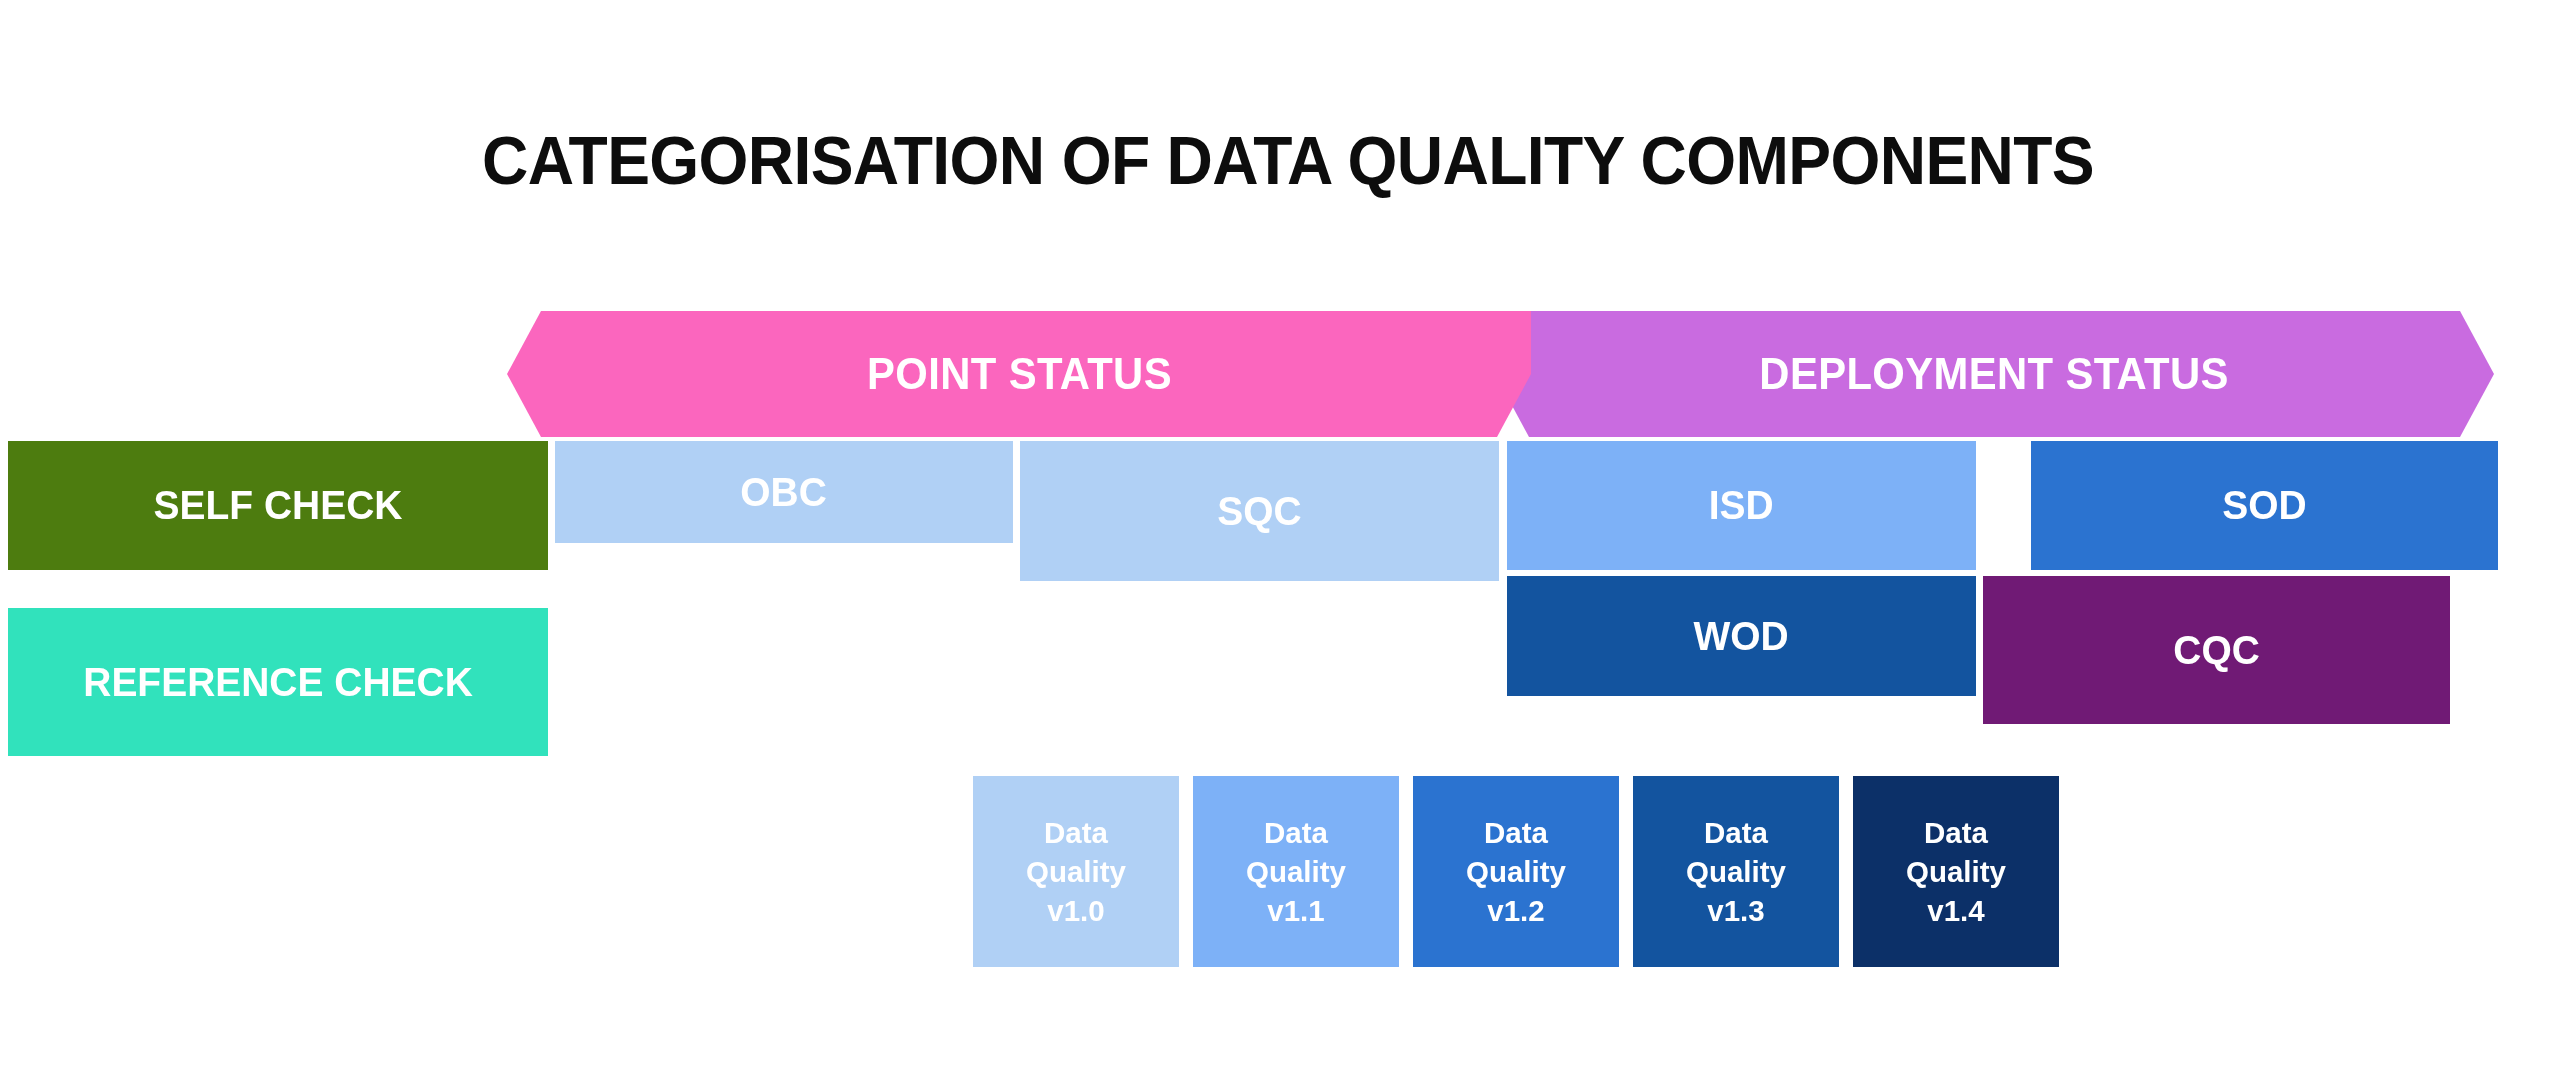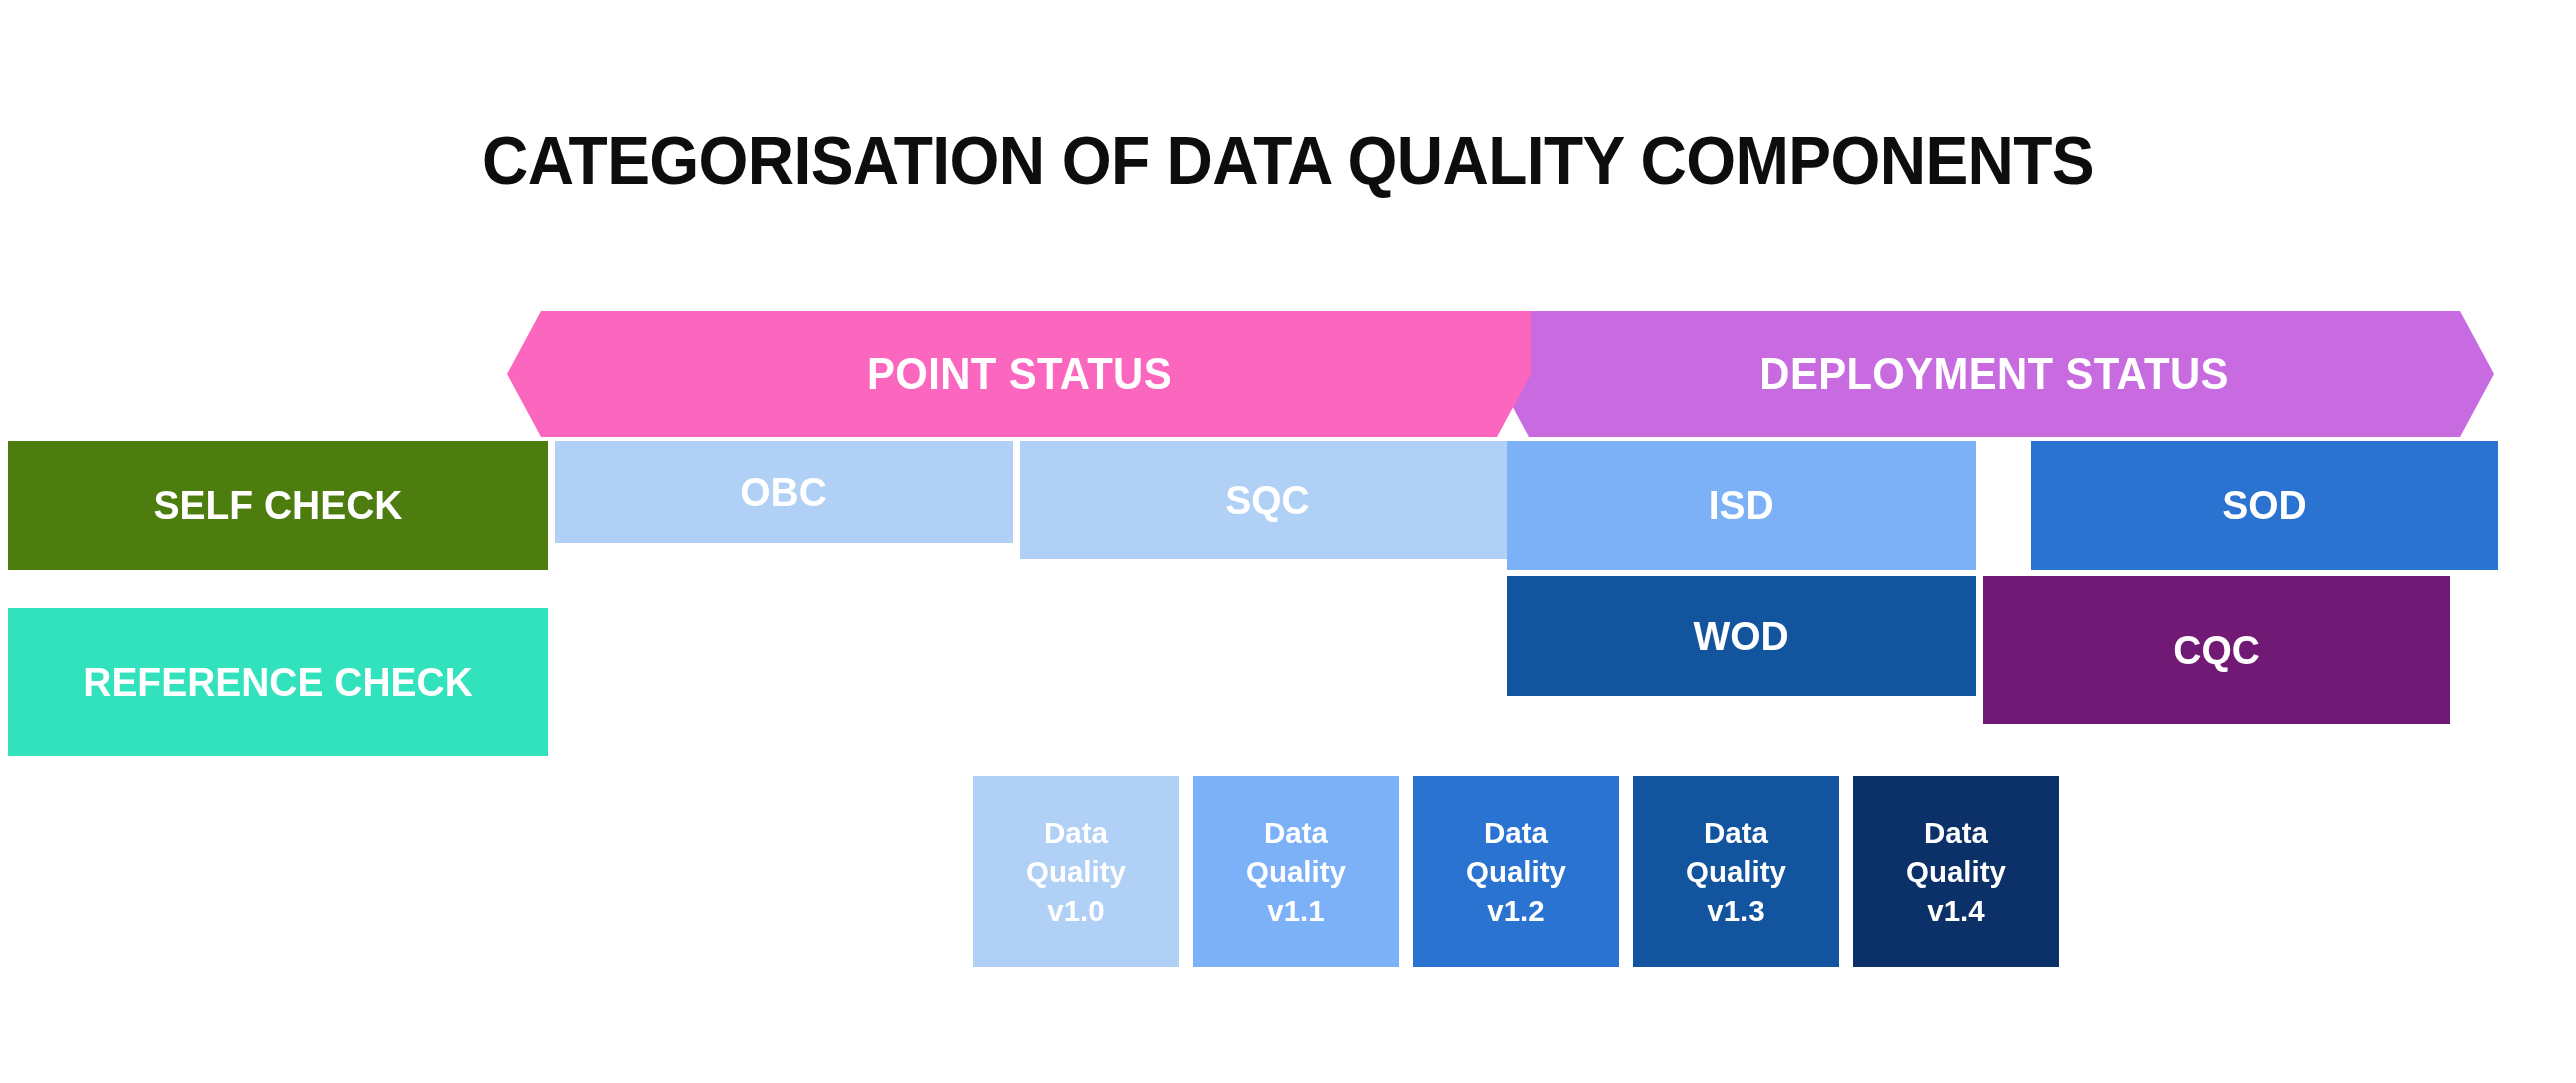--- a/index.html
+++ b/index.html
@@ -76,21 +76,21 @@
     justify-content: center;
     color: #ffffff;
     font-weight: 700;
     white-space: nowrap;
   }
   .cell-label { transform: scaleX(0.95); transform-origin: center; }
 
   
   #cell-self-check   { left: 8.4px;   top: 441px; width: 540px;  height: 129px; background:#31E2BC; font-size: 41px; }
   #cell-obc          { left: 555px;  top: 441px; width: 458px;  height: 102px; background:#B0D0F5; font-size: 41px; }
-  #cell-sqc          { left: 1020px; top: 441px; width: 479px;  height: 118px; background:#B0D0F5; font-size: 41px; padding-left: 8px; }
+  #cell-sqc          { left: 1020px; top: 441px; width: 479px;  height: 140px; background:#B0D0F5; font-size: 41px; }
   #cell-isd          { left: 1507px; top: 441px; width: 469px;  height: 129px; background:#7DB1F7; font-size: 41px; }
   #cell-sod          { left: 1983px; top: 441px; width: 467px;  height: 129px; background:#2B73D0; font-size: 41px; margin-left: 48px; }
 
   
   #cell-reference-check { left: 8.4px;   top: 576px; width: 540px; height: 148px; background:#31E2BC; font-size: 41px; margin-top: 32px; }
   #cell-wod             { left: 1507px; top: 576px; width: 469px; height: 120px; background:#13549F; font-size: 41px; }
   #cell-cqc             { left: 1983px; top: 576px; width: 467px; height: 148px; background:#0C3068; font-size: 41px; }
 
   
   #version-legend {

